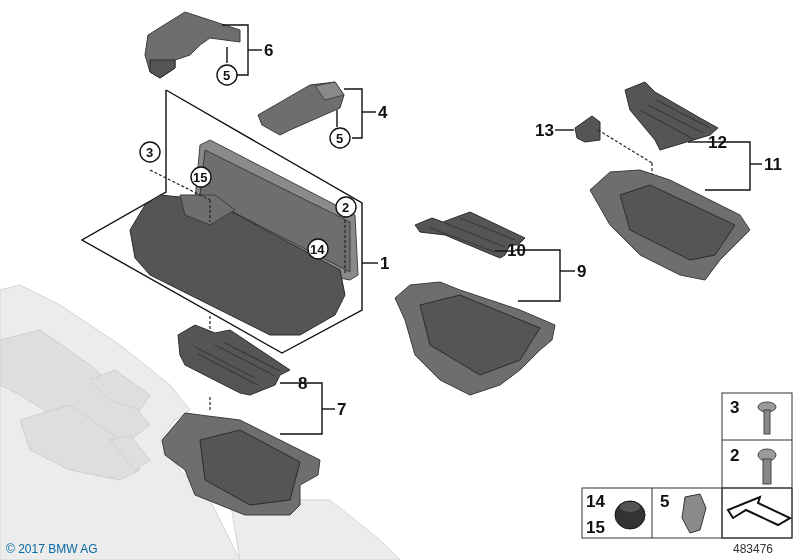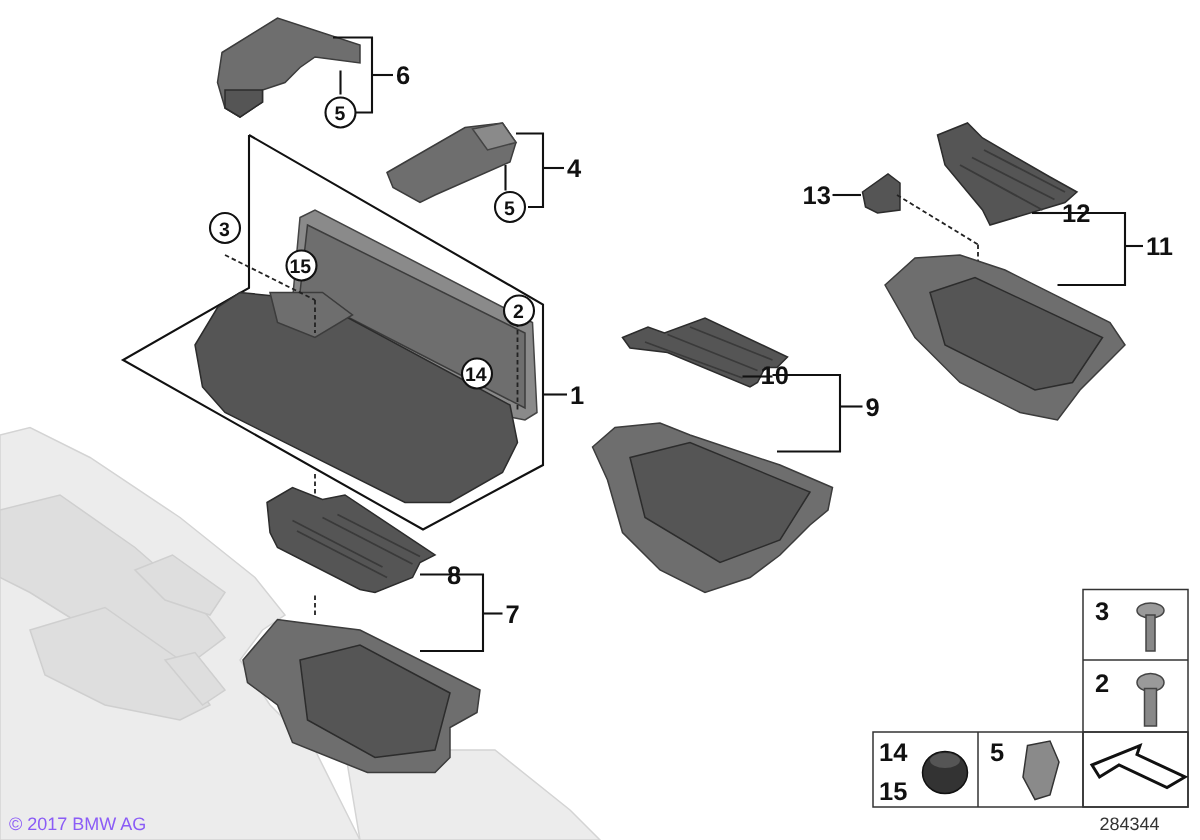--- a/index.html
+++ b/index.html
@@ -9,21 +9,21 @@
   .big{font-size:17px;}
   .circ{font-size:13px;}
   .line{stroke:#111;stroke-width:1.4;fill:none;}
   .dash{stroke:#222;stroke-width:1.2;fill:none;stroke-dasharray:3 2;}
   .part{fill:#6e6e6e;stroke:#3c3c3c;stroke-width:1;}
   .partdk{fill:#555;stroke:#2c2c2c;stroke-width:1;}
   .partlt{fill:#8a8a8a;stroke:#444;stroke-width:1;}
   .ghost{fill:#ececec;stroke:#d4d4d4;stroke-width:1;}
   .ghost2{fill:#dedede;stroke:#cfcfcf;stroke-width:1;}
   .rib{stroke:#3a3a3a;stroke-width:1.2;}
-  .footer{position:absolute;font-size:12px;color:#8b5cf6;}
+  .footer{position:absolute;font-size:12px;color:#0369a1;}
   #copyright{left:6px;top:542px;}
   #docnum{left:733px;top:542px;color:#333;}
 </style>
 </head>
 <body>
 
 <svg width="800" height="560" viewBox="0 0 800 560">
 
   <g>
     <path class="ghost" d="M0,290 L20,285 L60,305 L120,345 L170,385 L190,410 L175,420 L160,440 L180,470 L210,500 L230,540 L240,560 L0,560 Z"></path>
@@ -183,13 +183,13 @@
   <text class="lbl circ" x="193" y="182">15</text>
 
   <text class="lbl big" x="730" y="413">3</text>
   <text class="lbl big" x="730" y="461">2</text>
   <text class="lbl big" x="586" y="507">14</text>
   <text class="lbl big" x="586" y="533">15</text>
   <text class="lbl big" x="660" y="507">5</text>
 </svg>
 
 <div class="footer" id="copyright">© 2017 BMW AG</div>
-<div class="footer" id="docnum">284344</div>
+<div class="footer" id="docnum">483476</div>
 
 </body></html>

